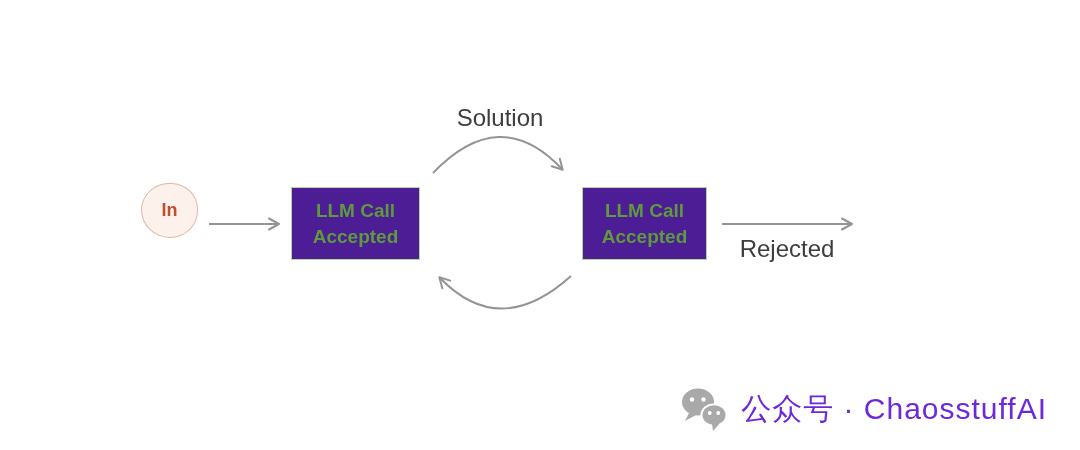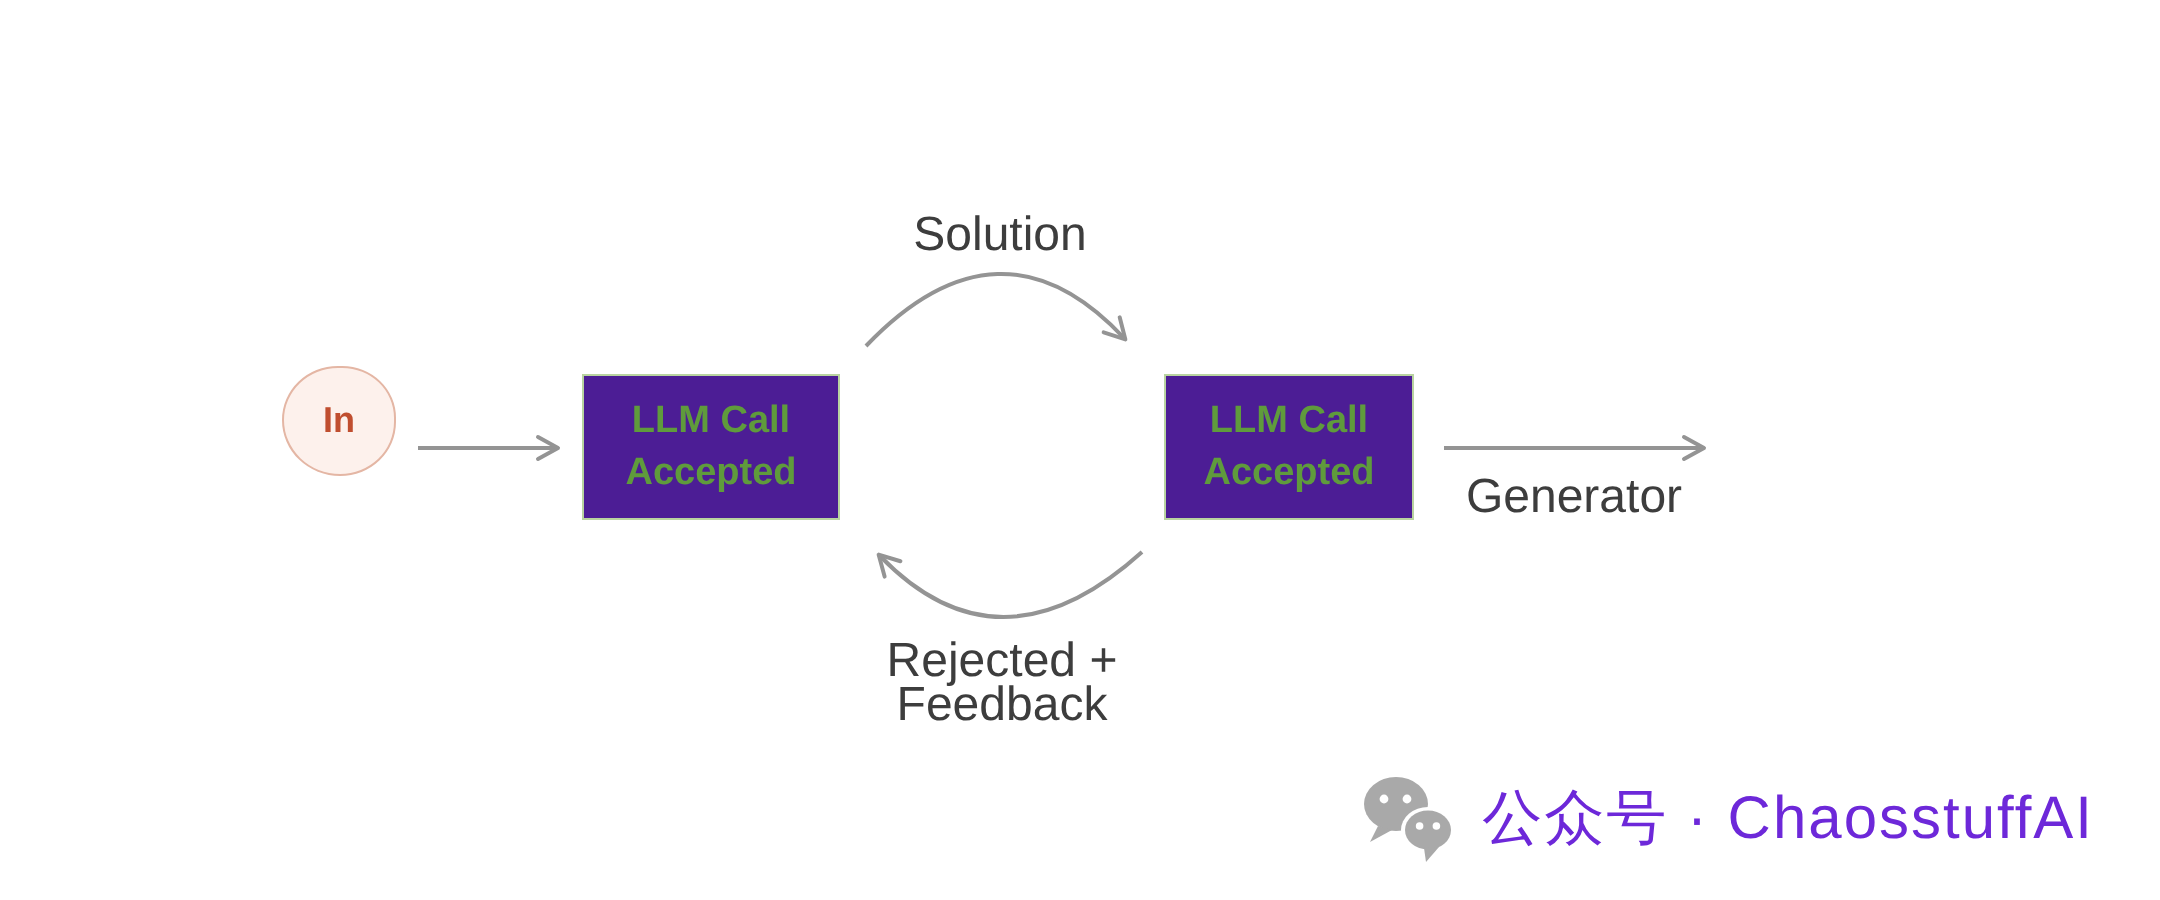--- a/index.html
+++ b/index.html
@@ -118,26 +118,22 @@
   </div>
 
   <div class="node node-green node-evaluator">
     <span>LLM Call</span>
     <span>Accepted</span>
   </div>
 
 
   <div class="edge-label label-solution">Solution</div>
 
-  <div class="edge-label label-accepted">Generator</div>
+  <div class="edge-label label-accepted">Rejected</div>
 
-  <div class="edge-label label-rejected">
-    <div>Rejected +</div>
-    <div>Feedback</div>
-  </div>
 
   <div class="watermark">
     <svg class="wechat-icon" viewBox="0 0 50 45" xmlns="http://www.w3.org/2000/svg">
       <ellipse cx="19" cy="15" rx="16" ry="13.5" fill="#a9a9a9"></ellipse>
       <path d="M10,26 L6,34 L17,28 Z" fill="#a9a9a9"></path>
       <circle cx="13" cy="12.5" r="2.2" fill="#ffffff"></circle>
       <circle cx="24.5" cy="12.5" r="2.2" fill="#ffffff"></circle>
       <ellipse cx="35" cy="28" rx="13.5" ry="11.5" fill="#ffffff"></ellipse>
       <ellipse cx="35" cy="28" rx="11.5" ry="9.8" fill="#a9a9a9"></ellipse>
       <path d="M33,37 L34,44 L40.5,36.5 Z" fill="#a9a9a9"></path>

